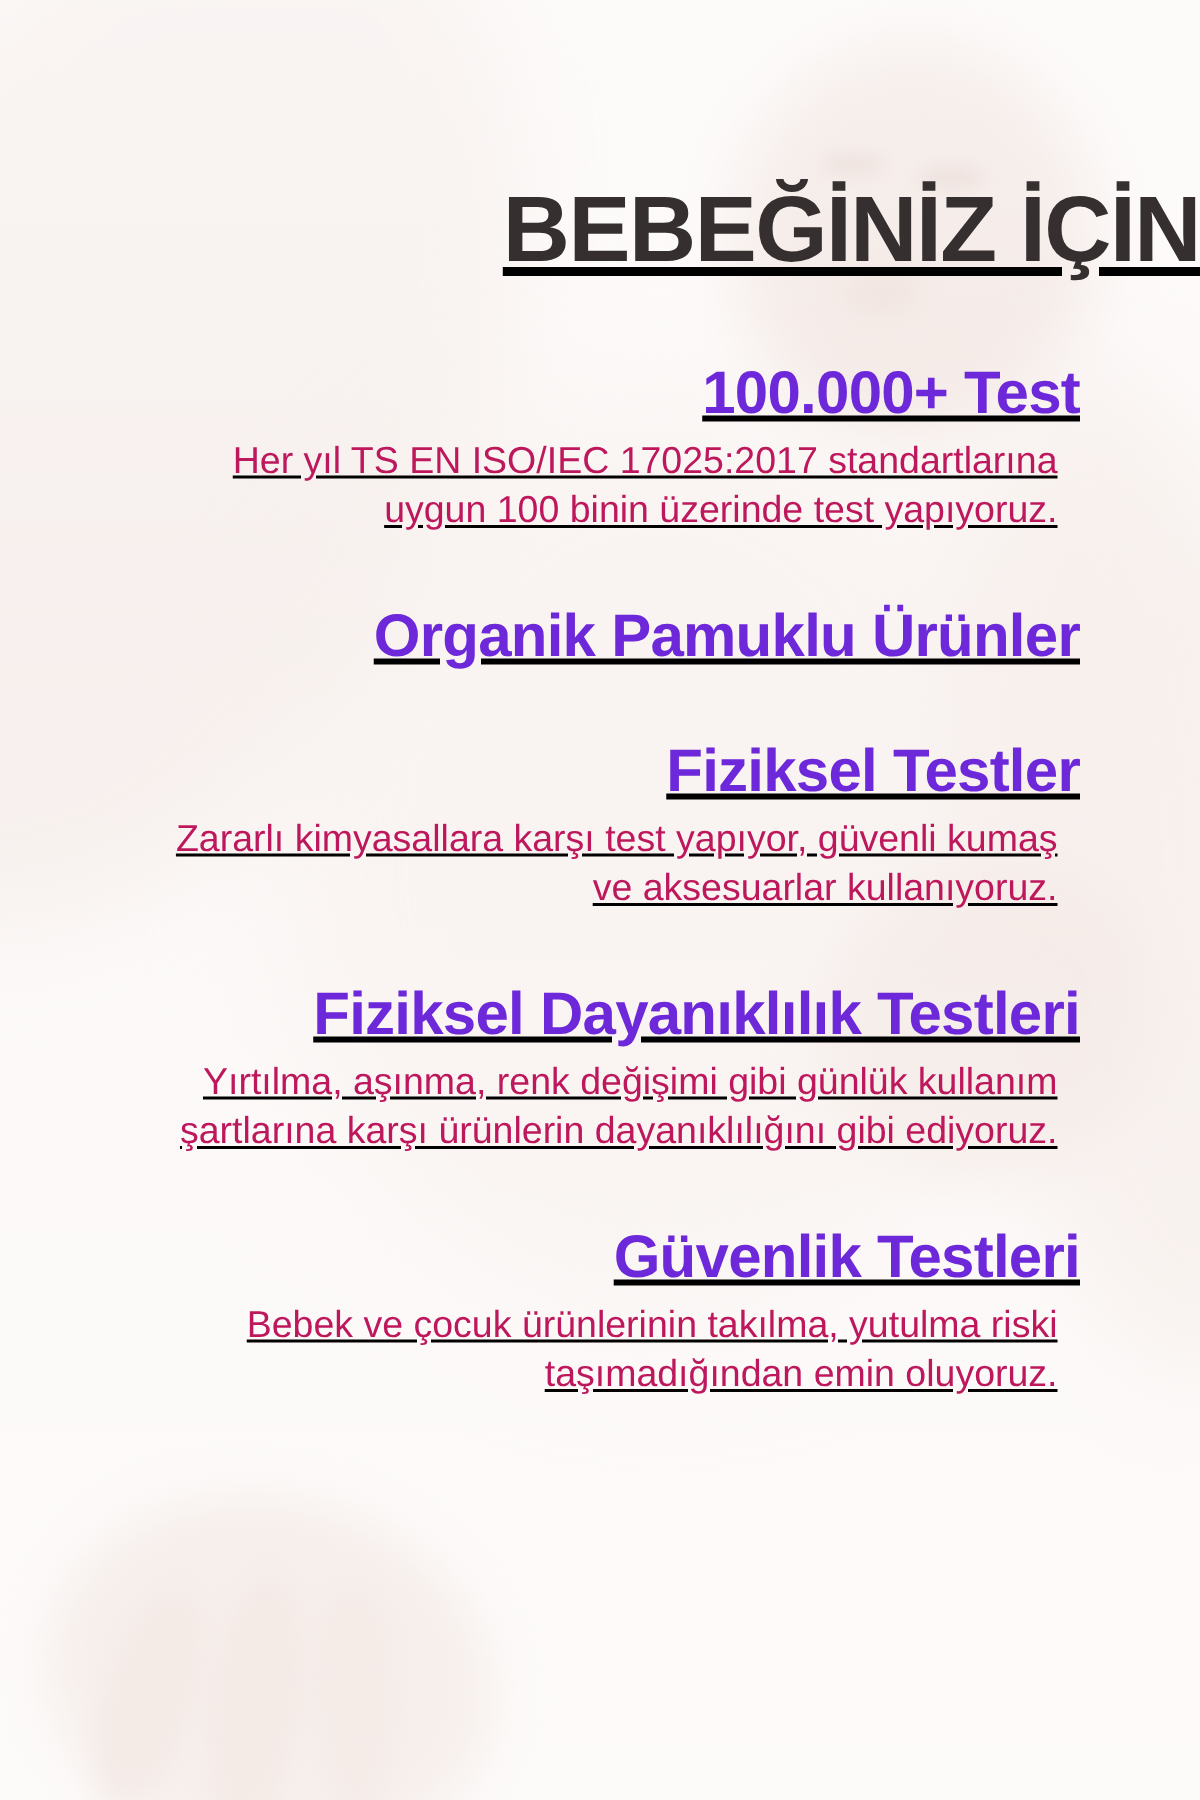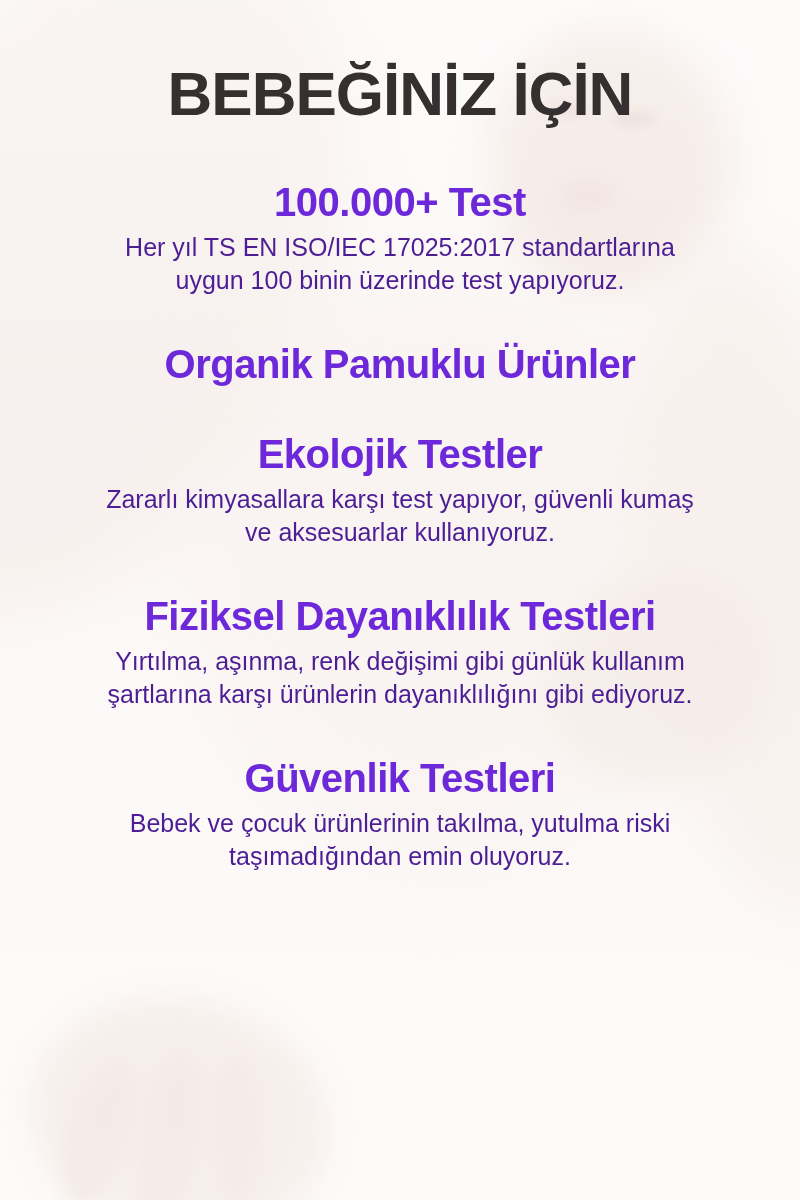--- a/index.html
+++ b/index.html
@@ -125,23 +125,24 @@
       rgba(255,255,255,.60) 0%,
       rgba(255,255,255,.42) 35%,
       rgba(255,255,255,.48) 70%,
       rgba(255,255,255,.55) 100%);
   }
   
   .content {
     position: relative;
     width: 100%;
     height: 100%;
-    text-align: center;
+    text-align: right;
     box-sizing: border-box;
-    padding-top: 58px;
+    padding-top: 118px;
+    text-decoration: underline;
   }
   .page-title {
     margin: 0 auto 50px auto;
     font-size: 62px;
     line-height: 1.15;
     font-weight: bold;
     letter-spacing: -1px;
     color: #352f30;
   }
   .feature {
@@ -155,21 +156,21 @@
     font-weight: bold;
     letter-spacing: -0.5px;
     color: #6d28d9;
   }
   .feature-body {
     margin: 0 auto;
     max-width: 610px;
     font-size: 25px;
     line-height: 1.32;
     font-weight: normal;
-    color: #4c1d95;
+    color: #be185d;
   }
 </style>
 </head>
 <body>
 
 <div class="poster">
 
   <div class="bg">
     <div class="shape mother-shoulder"></div>
     <div class="shape torso-shade"></div>
@@ -195,21 +196,21 @@
     <section class="feature">
       <h2 class="feature-heading">100.000+ Test</h2>
       <p class="feature-body">Her yıl TS EN ISO/IEC 17025:2017 standartlarına uygun 100 binin üzerinde test yapıyoruz.</p>
     </section>
 
     <section class="feature">
       <h2 class="feature-heading">Organik Pamuklu Ürünler</h2>
     </section>
 
     <section class="feature">
-      <h2 class="feature-heading">Ekolojik Testler</h2>
+      <h2 class="feature-heading">Fiziksel Testler</h2>
       <p class="feature-body">Zararlı kimyasallara karşı test yapıyor, güvenli kumaş ve aksesuarlar kullanıyoruz.</p>
     </section>
 
     <section class="feature">
       <h2 class="feature-heading">Fiziksel Dayanıklılık Testleri</h2>
       <p class="feature-body">Yırtılma, aşınma, renk değişimi gibi günlük kullanım şartlarına karşı ürünlerin dayanıklılığını gibi ediyoruz.</p>
     </section>
 
     <section class="feature">
       <h2 class="feature-heading">Güvenlik Testleri</h2>

